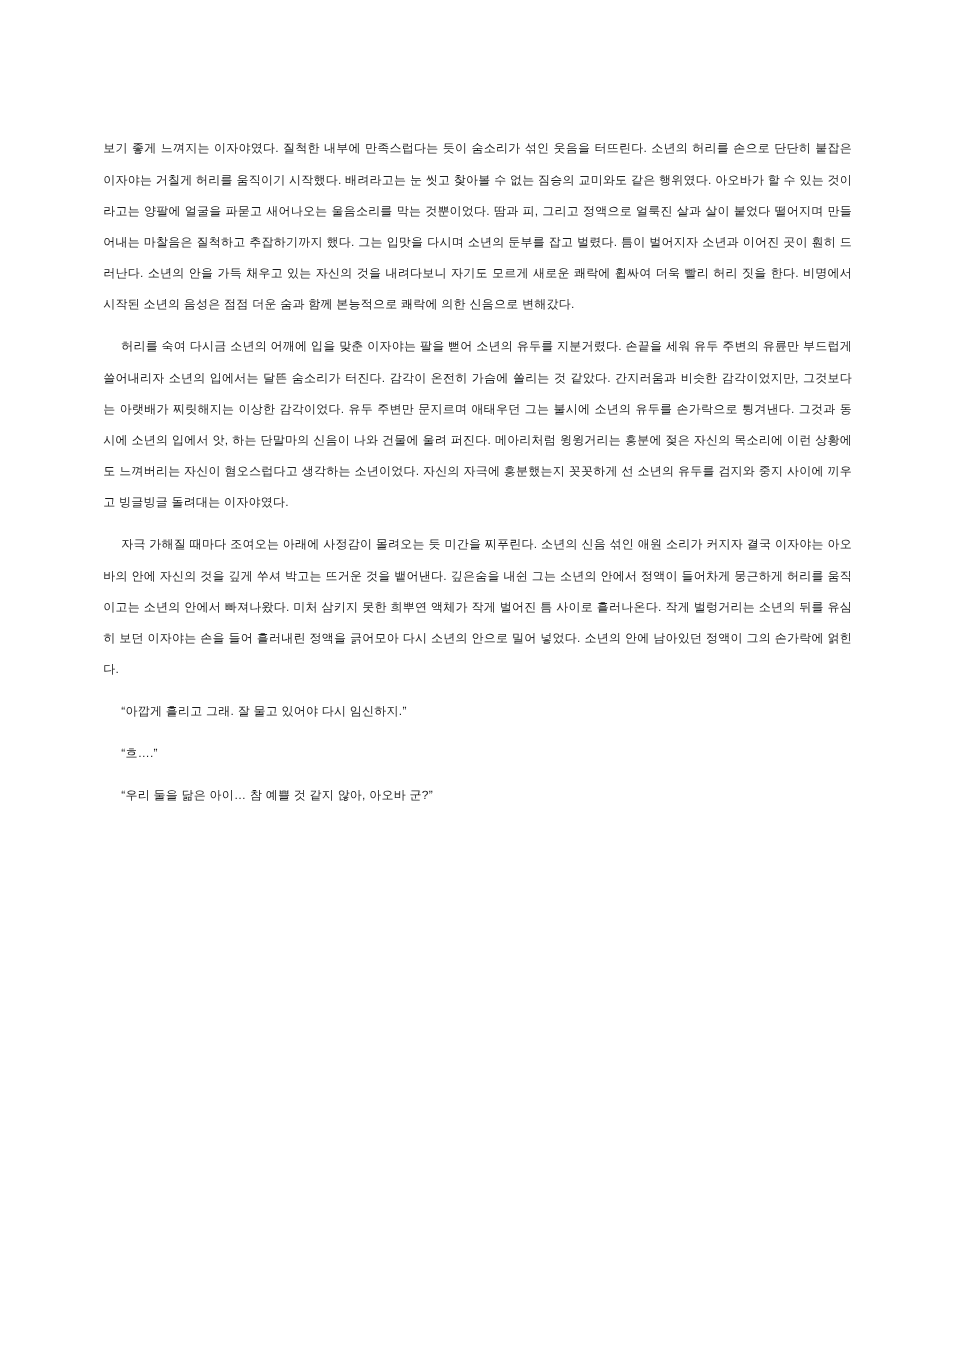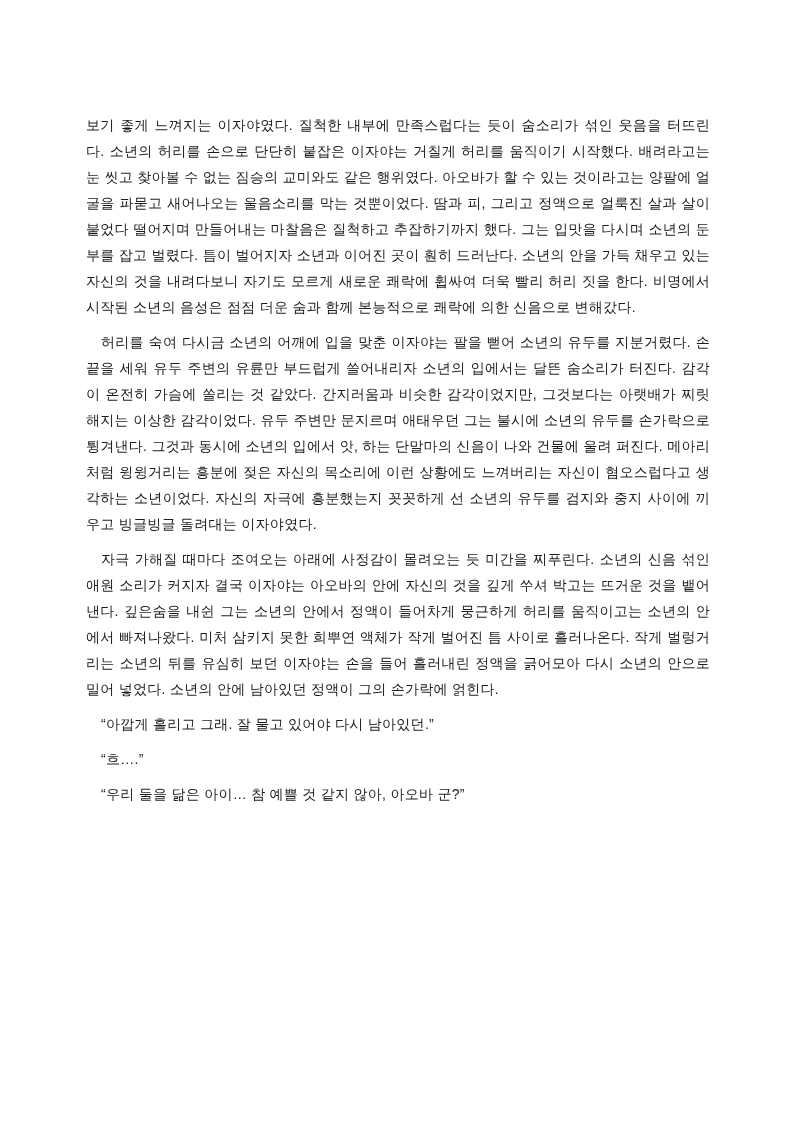--- a/index.html
+++ b/index.html
@@ -19,21 +19,21 @@
     height: 1123px;
     background: #ffffff;
     padding: 112px 84px 60px 86px;
     overflow: hidden;
   }
   .doc {
     color: #1b1b1b;
   }
   .doc p {
     margin: 0 0 9px 0;
-    font-size: 14px;
+    font-size: 10px;
     line-height: 26px;
     text-align: justify;
     text-align-last: left;
     word-break: break-all;
     letter-spacing: 0.02em;
   }
   .doc p.indent {
     text-indent: 15px;
   }
   .doc p:last-child {
@@ -41,17 +41,17 @@
   }
 </style>
 </head>
 <body>
 
 <div class="page">
   <div class="doc">
     <p>보기 좋게 느껴지는 이자야였다. 질척한 내부에 만족스럽다는 듯이 숨소리가 섞인 웃음을 터뜨린다. 소년의 허리를 손으로 단단히 붙잡은 이자야는 거칠게 허리를 움직이기 시작했다. 배려라고는 눈 씻고 찾아볼 수 없는 짐승의 교미와도 같은 행위였다. 아오바가 할 수 있는 것이라고는 양팔에 얼굴을 파묻고 새어나오는 울음소리를 막는 것뿐이었다. 땀과 피, 그리고 정액으로 얼룩진 살과 살이 붙었다 떨어지며 만들어내는 마찰음은 질척하고 추잡하기까지 했다. 그는 입맛을 다시며 소년의 둔부를 잡고 벌렸다. 틈이 벌어지자 소년과 이어진 곳이 훤히 드러난다. 소년의 안을 가득 채우고 있는 자신의 것을 내려다보니 자기도 모르게 새로운 쾌락에 휩싸여 더욱 빨리 허리 짓을 한다. 비명에서 시작된 소년의 음성은 점점 더운 숨과 함께 본능적으로 쾌락에 의한 신음으로 변해갔다.</p>
     <p class="indent">허리를 숙여 다시금 소년의 어깨에 입을 맞춘 이자야는 팔을 뻗어 소년의 유두를 지분거렸다. 손끝을 세워 유두 주변의 유륜만 부드럽게 쓸어내리자 소년의 입에서는 달뜬 숨소리가 터진다. 감각이 온전히 가슴에 쏠리는 것 같았다. 간지러움과 비슷한 감각이었지만, 그것보다는 아랫배가 찌릿해지는 이상한 감각이었다. 유두 주변만 문지르며 애태우던 그는 불시에 소년의 유두를 손가락으로 튕겨낸다. 그것과 동시에 소년의 입에서 앗, 하는 단말마의 신음이 나와 건물에 울려 퍼진다. 메아리처럼 윙윙거리는 흥분에 젖은 자신의 목소리에 이런 상황에도 느껴버리는 자신이 혐오스럽다고 생각하는 소년이었다. 자신의 자극에 흥분했는지 꼿꼿하게 선 소년의 유두를 검지와 중지 사이에 끼우고 빙글빙글 돌려대는 이자야였다.</p>
     <p class="indent">자극 가해질 때마다 조여오는 아래에 사정감이 몰려오는 듯 미간을 찌푸린다. 소년의 신음 섞인 애원 소리가 커지자 결국 이자야는 아오바의 안에 자신의 것을 깊게 쑤셔 박고는 뜨거운 것을 뱉어낸다. 깊은숨을 내쉰 그는 소년의 안에서 정액이 들어차게 뭉근하게 허리를 움직이고는 소년의 안에서 빠져나왔다. 미처 삼키지 못한 희뿌연 액체가 작게 벌어진 틈 사이로 흘러나온다. 작게 벌렁거리는 소년의 뒤를 유심히 보던 이자야는 손을 들어 흘러내린 정액을 긁어모아 다시 소년의 안으로 밀어 넣었다. 소년의 안에 남아있던 정액이 그의 손가락에 얽힌다.</p>
-    <p class="indent">“아깝게 흘리고 그래. 잘 물고 있어야 다시 남아있던.”</p>
+    <p class="indent">“아깝게 흘리고 그래. 잘 물고 있어야 다시 임신하지.”</p>
     <p class="indent">“흐….”</p>
     <p class="indent">“우리 둘을 닮은 아이… 참 예쁠 것 같지 않아, 아오바 군?”</p>
   </div>
 </div>
 
 </body></html>

